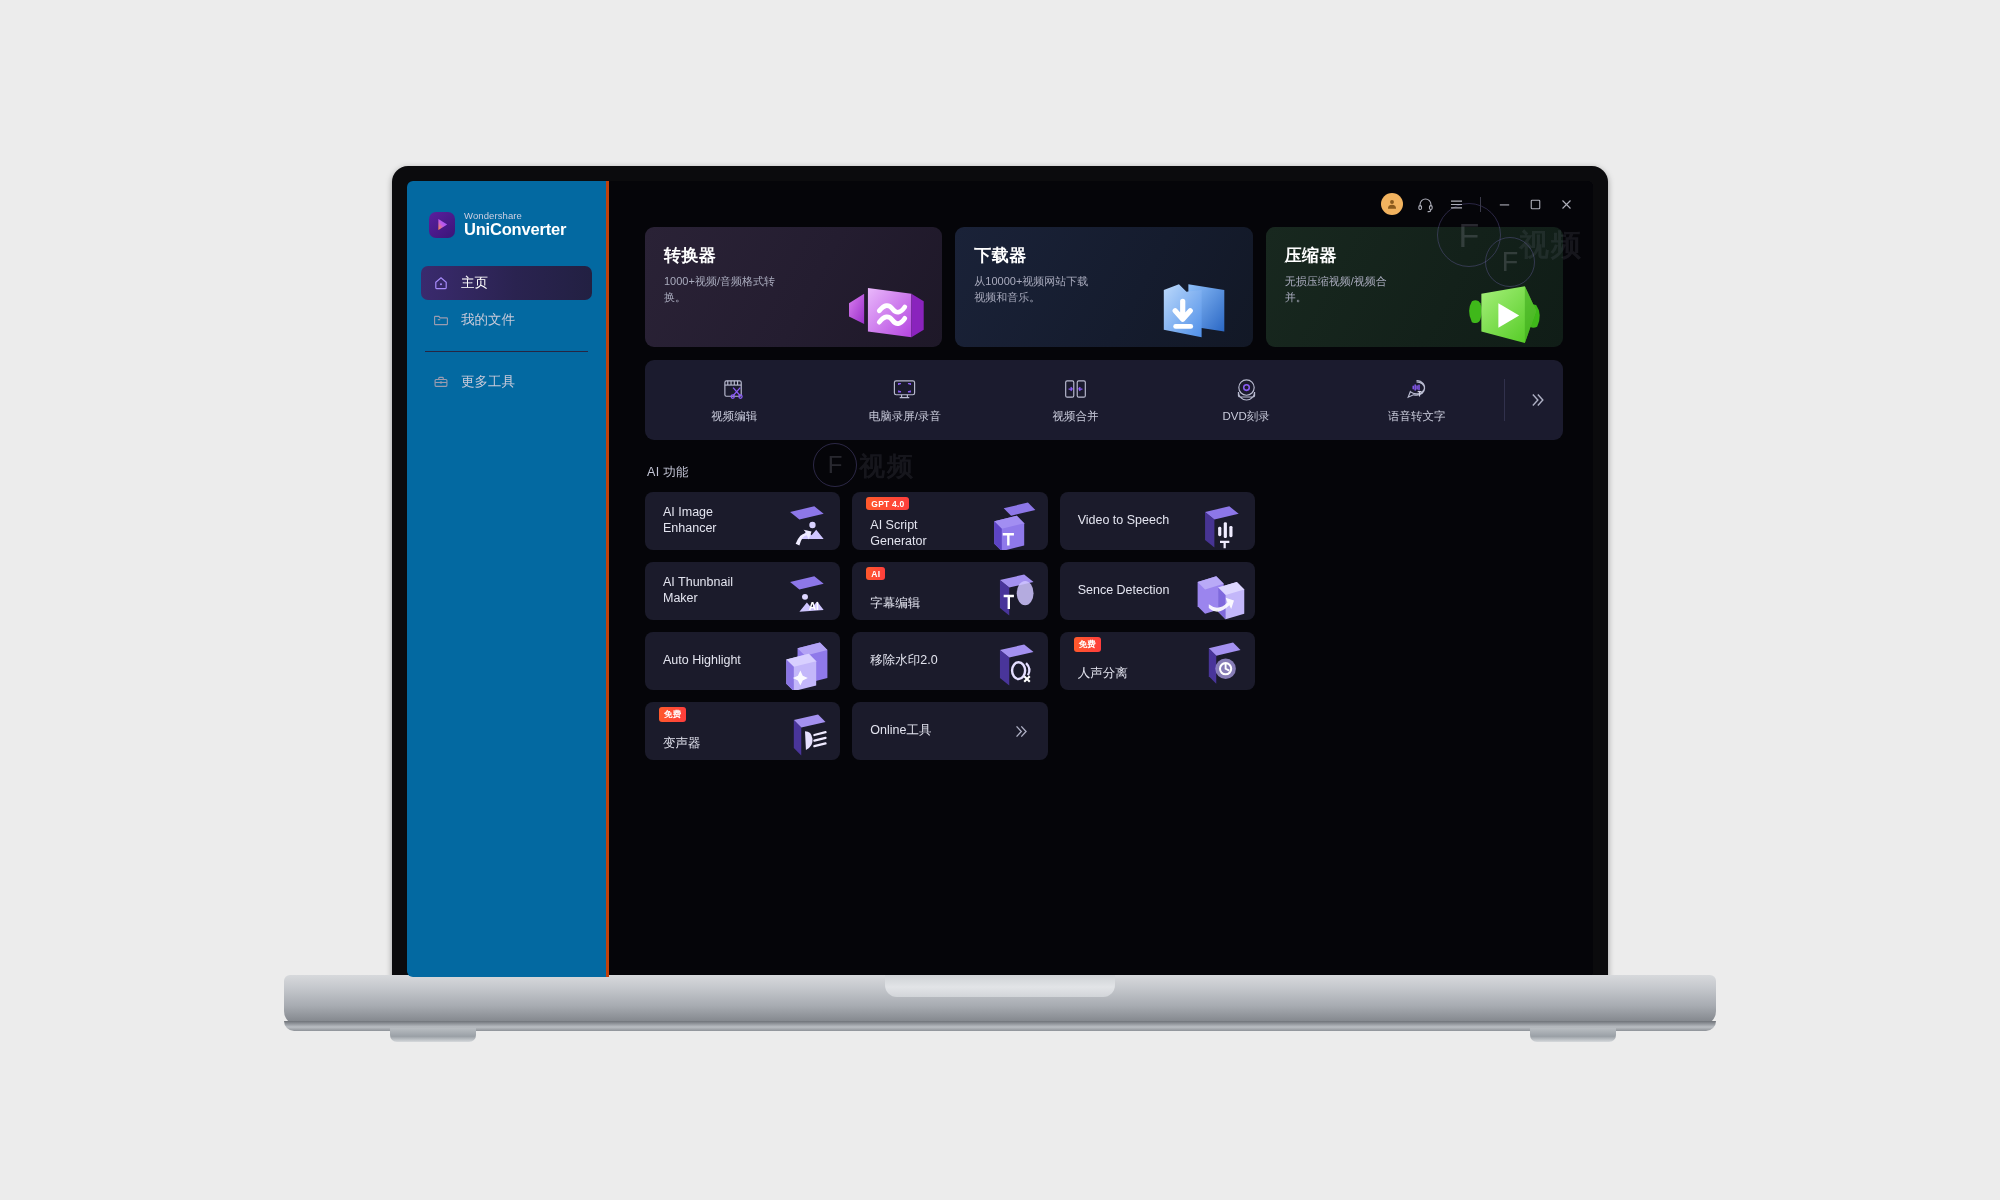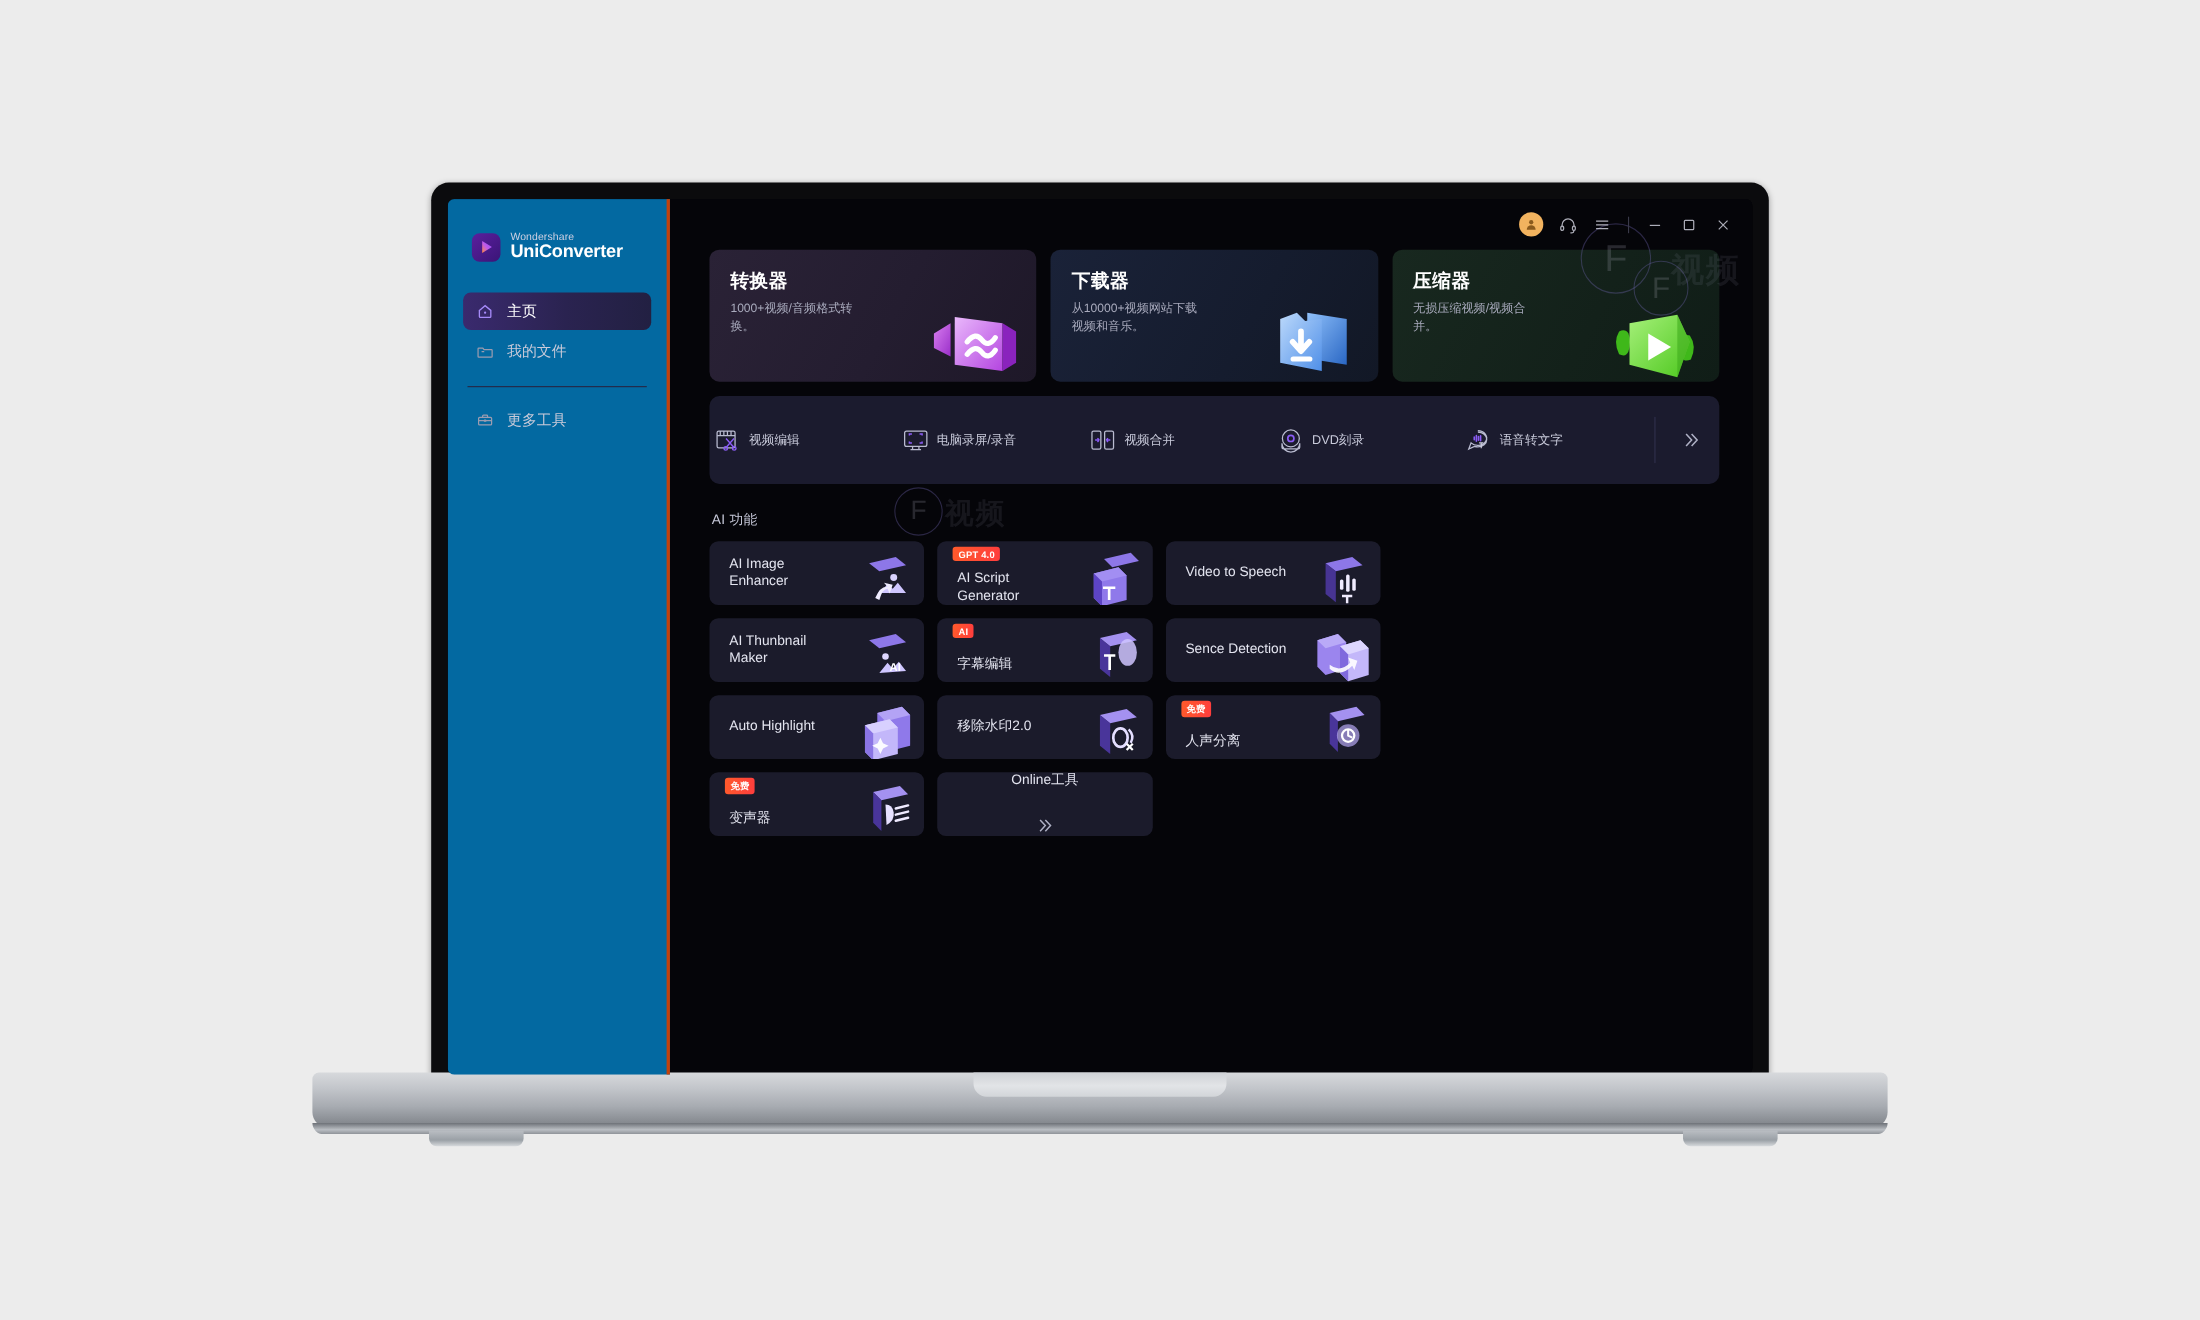--- a/index.html
+++ b/index.html
@@ -165,21 +165,21 @@
     margin-top: 13px;
     height: 80px;
     background: #1b1b2e;
     border-radius: 9px;
     display: flex; align-items: center;
     padding: 0 4px;
     position: relative;
   }
   .tool {
     flex: 1 1 0;
-    display: flex; flex-direction: row;
+    display: flex; flex-direction: column;
     align-items: center; gap: 7px;
     cursor: pointer;
   }
   .tool-ico { width: 25px; height: 25px; }
   .tool-label { font-size: 11.5px; color: #c9cbdb; }
   #tools-sep { width:1px; height:42px; background:#31314c; margin:0 10px 0 2px; }
   #tools-more { width: 44px; display:flex; align-items:center; justify-content:center; cursor:pointer; }
 
   
   #ai-heading {
@@ -210,21 +210,21 @@
   .ai-art { position: absolute; right: 7px; bottom: -4px; width: 56px; height: 58px; }
   .ai-badge {
     position: absolute; left: 14px; top: 5px;
     background: linear-gradient(96deg,#ff5a2b,#ff3d3d);
     color: #fff; font-size: 8.5px; font-weight: 700;
     padding: 1.5px 5px; border-radius: 3px; z-index: 3;
     letter-spacing: .2px;
   }
   .ai-card.has-badge { padding-top: 14px; }
   .ai-card.has-badge .ai-label { margin-top: 12px; }
-  #ai-online { justify-content: space-between; padding-right: 18px; flex-direction: column; }
+  #ai-online { justify-content: space-between; padding-right: 18px; }
 
   
   .wm {
     position: absolute;
     border-radius: 50%;
     border: 1px solid rgba(120,110,190,0.33);
     display: flex; align-items: center; justify-content: center;
     pointer-events: none;
     z-index: 6;
   }

